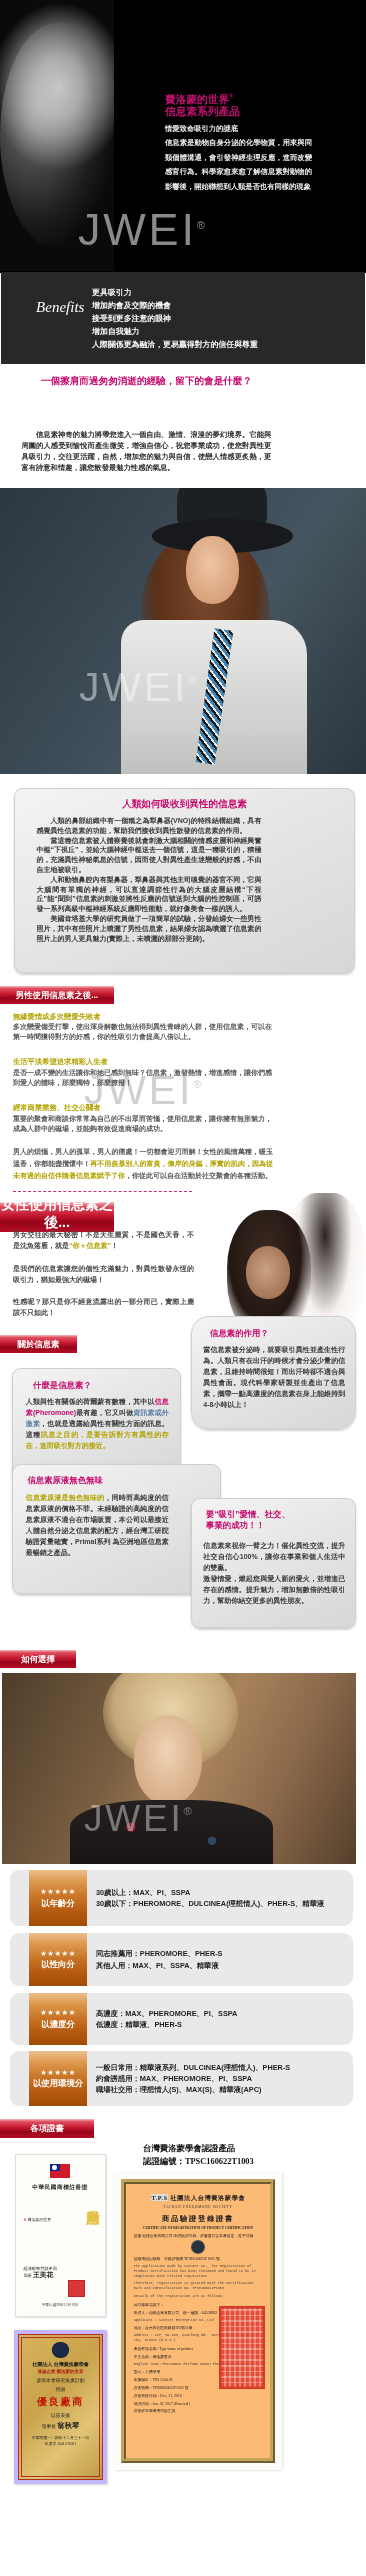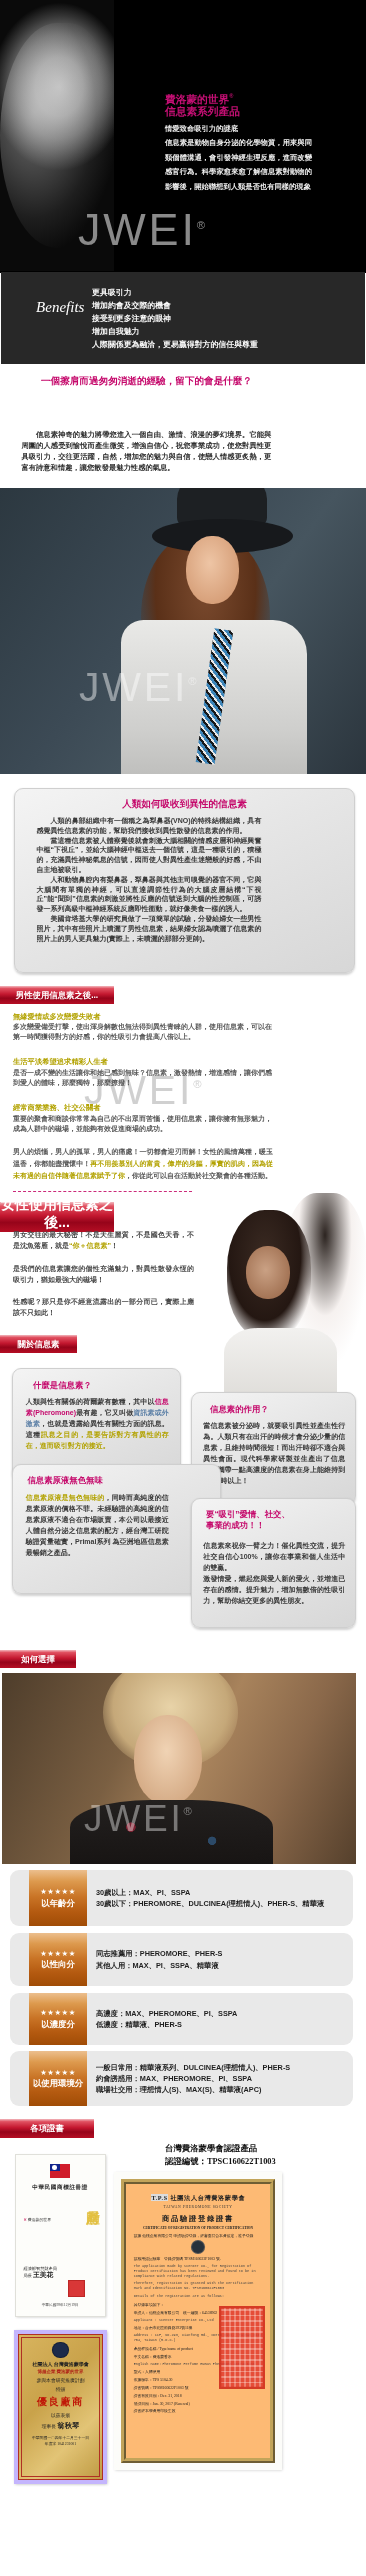--- a/index.html
+++ b/index.html
@@ -89,21 +89,21 @@
   .row{left:10px;width:343px;background:#e9e9e9;border-radius:9px;}
   .row-label{position:absolute;left:19px;top:0;bottom:0;width:58px;display:flex;flex-direction:column;
      align-items:center;justify-content:center;color:#fff;
      background:linear-gradient(180deg,#ecbf8e 0%,#dd9a4e 20%,#c97426 48%,#b45a10 75%,#a04c06 100%);}
   .row-stars{font-size:7.3px;letter-spacing:0.6px;}
   .row-name{font-size:8.4px;font-weight:bold;margin-top:1.1px;white-space:nowrap;}
   .row-lines{position:absolute;left:86px;top:0;bottom:0;display:flex;flex-direction:column;justify-content:center;
      color:#1f1f1f;font-size:7.3px;font-weight:bold;line-height:11.3px;}
   
   .certs-heading{left:143px;top:2142px;color:#111;font-size:8.4px;font-weight:bold;line-height:13px;
-     font-family:"Liberation Serif",serif;margin-left:22px;}
+     font-family:"Liberation Serif",serif;}
   .cert1{left:14.6px;top:2154px;width:89px;height:161px;background:#fdfdfa;border:0.6px solid #e0e0da;
      box-shadow:0.6px 1.1px 2.3px rgba(0,0,0,.2);text-align:center;font-family:"Liberation Serif",serif;}
   .flag{position:absolute;left:34px;top:9px;width:20px;height:13.5px;background:#d01c2a;}
   .flag-canton{position:absolute;left:0;top:0;width:10px;height:6.8px;background:#11248c;}
   .flag-sun{position:absolute;left:2.8px;top:1.1px;width:4.5px;height:4.5px;border-radius:50%;background:#fff;}
   .cert1-title{position:absolute;left:0;top:29px;width:100%;font-size:5.6px;font-weight:bold;color:#222;letter-spacing:0.6px;}
   .cert1-seal-text{position:absolute;left:50px;top:45px;width:34px;color:rgba(226,190,60,.85);
      font-size:13.5px;font-weight:bold;line-height:14.6px;writing-mode:vertical-rl;}
   .cert1-brand{position:absolute;left:7.9px;top:62px;font-size:3.9px;color:#333;}
   .cert1-x{color:#d0356e;font-weight:bold;}
@@ -234,21 +234,21 @@
     <span>關於信息素</span>
   </div>
   <div class="wm wm-cards"><span>JWEI</span><span class="wm-reg">®</span></div>
 
   <div class="abs gcard" style="left:12.4px;top:1368px;width:167px;height:111px;">
     <div class="abs card-title" style="left:19.7px;top:11.3px;">什麼是信息素？</div>
     <div class="abs card-body" style="left:12.4px;top:27px;width:143px;">
       <span>人類與性有關係的荷爾蒙有數種，其中以</span><span class="magenta">信息素(Pheromone)</span><span>最有趣，它又叫做</span><span class="blue">資訊素或外激素</span><span>，也就是透露給異性有關性方面的訊息。這種</span><span class="gold">訊息之目的，是要告訴對方有異性的存在，進而吸引對方的接近。</span>
     </div>
   </div>
-  <div class="abs gcard" style="left:191px;top:1392px;width:163px;height:111px;">
+  <div class="abs gcard" style="left:191px;top:1316px;width:163px;height:111px;border-radius:18px;">
     <div class="abs card-title" style="left:18px;top:11.3px;">信息素的作用？</div>
     <div class="abs card-body" style="left:11.3px;top:27px;width:142px;">當信息素被分泌時，就要吸引異性並產生性行為。人類只有在出汗的時候才會分泌少量的信息素，且維持時間很短！而出汗時卻不適合與異性會面。現代科學家研製並生產出了信息素，攜帶一點高濃度的信息素在身上能維持到4-8小時以上！</div>
   </div>
 
   <div class="abs gcard" style="left:12.4px;top:1464px;width:167px;height:128px;padding-left:40px;">
     <div class="abs card-title" style="left:14px;top:10px;">信息素原液無色無味</div>
     <div class="abs card-body" style="left:12.4px;top:27px;width:143px;">
       <span class="gold">信息素原液是無色無味的</span><span>，同時而高純度的信息素原液的價格不菲。未經驗證的高純度的信息素原液不適合在市場販賣，本公司以最接近人體自然分泌之信息素的配方，經台灣工研院驗證質量確實，Primal系列 為亞洲地區信息素最暢銷之產品。</span>
     </div>
   </div>

